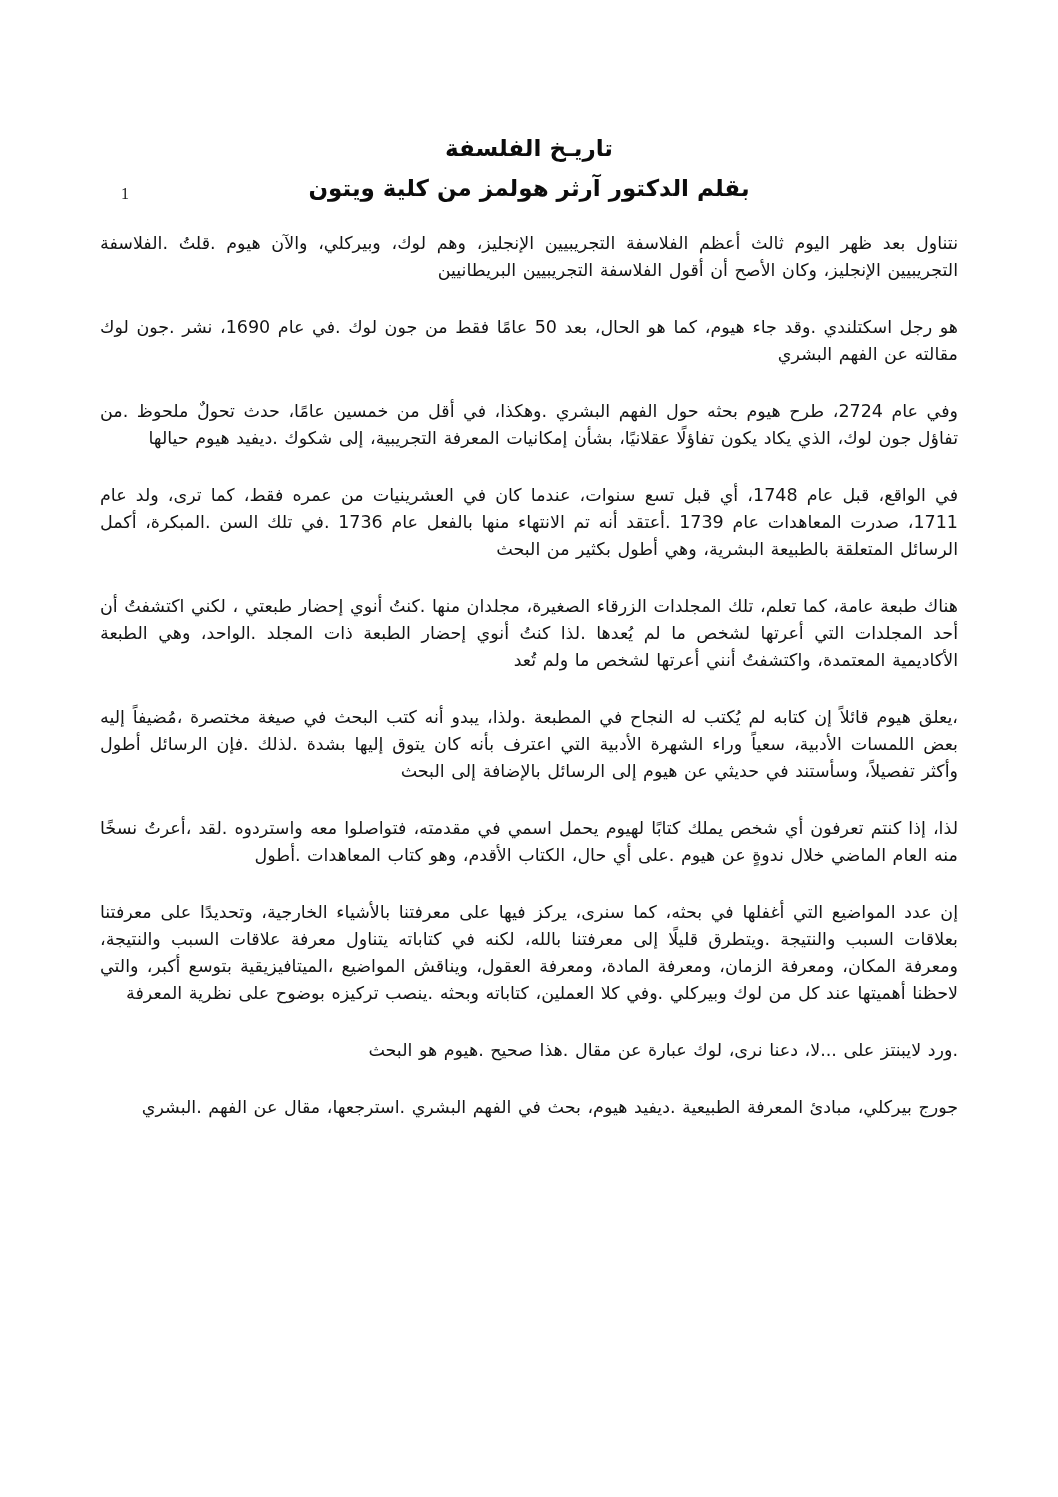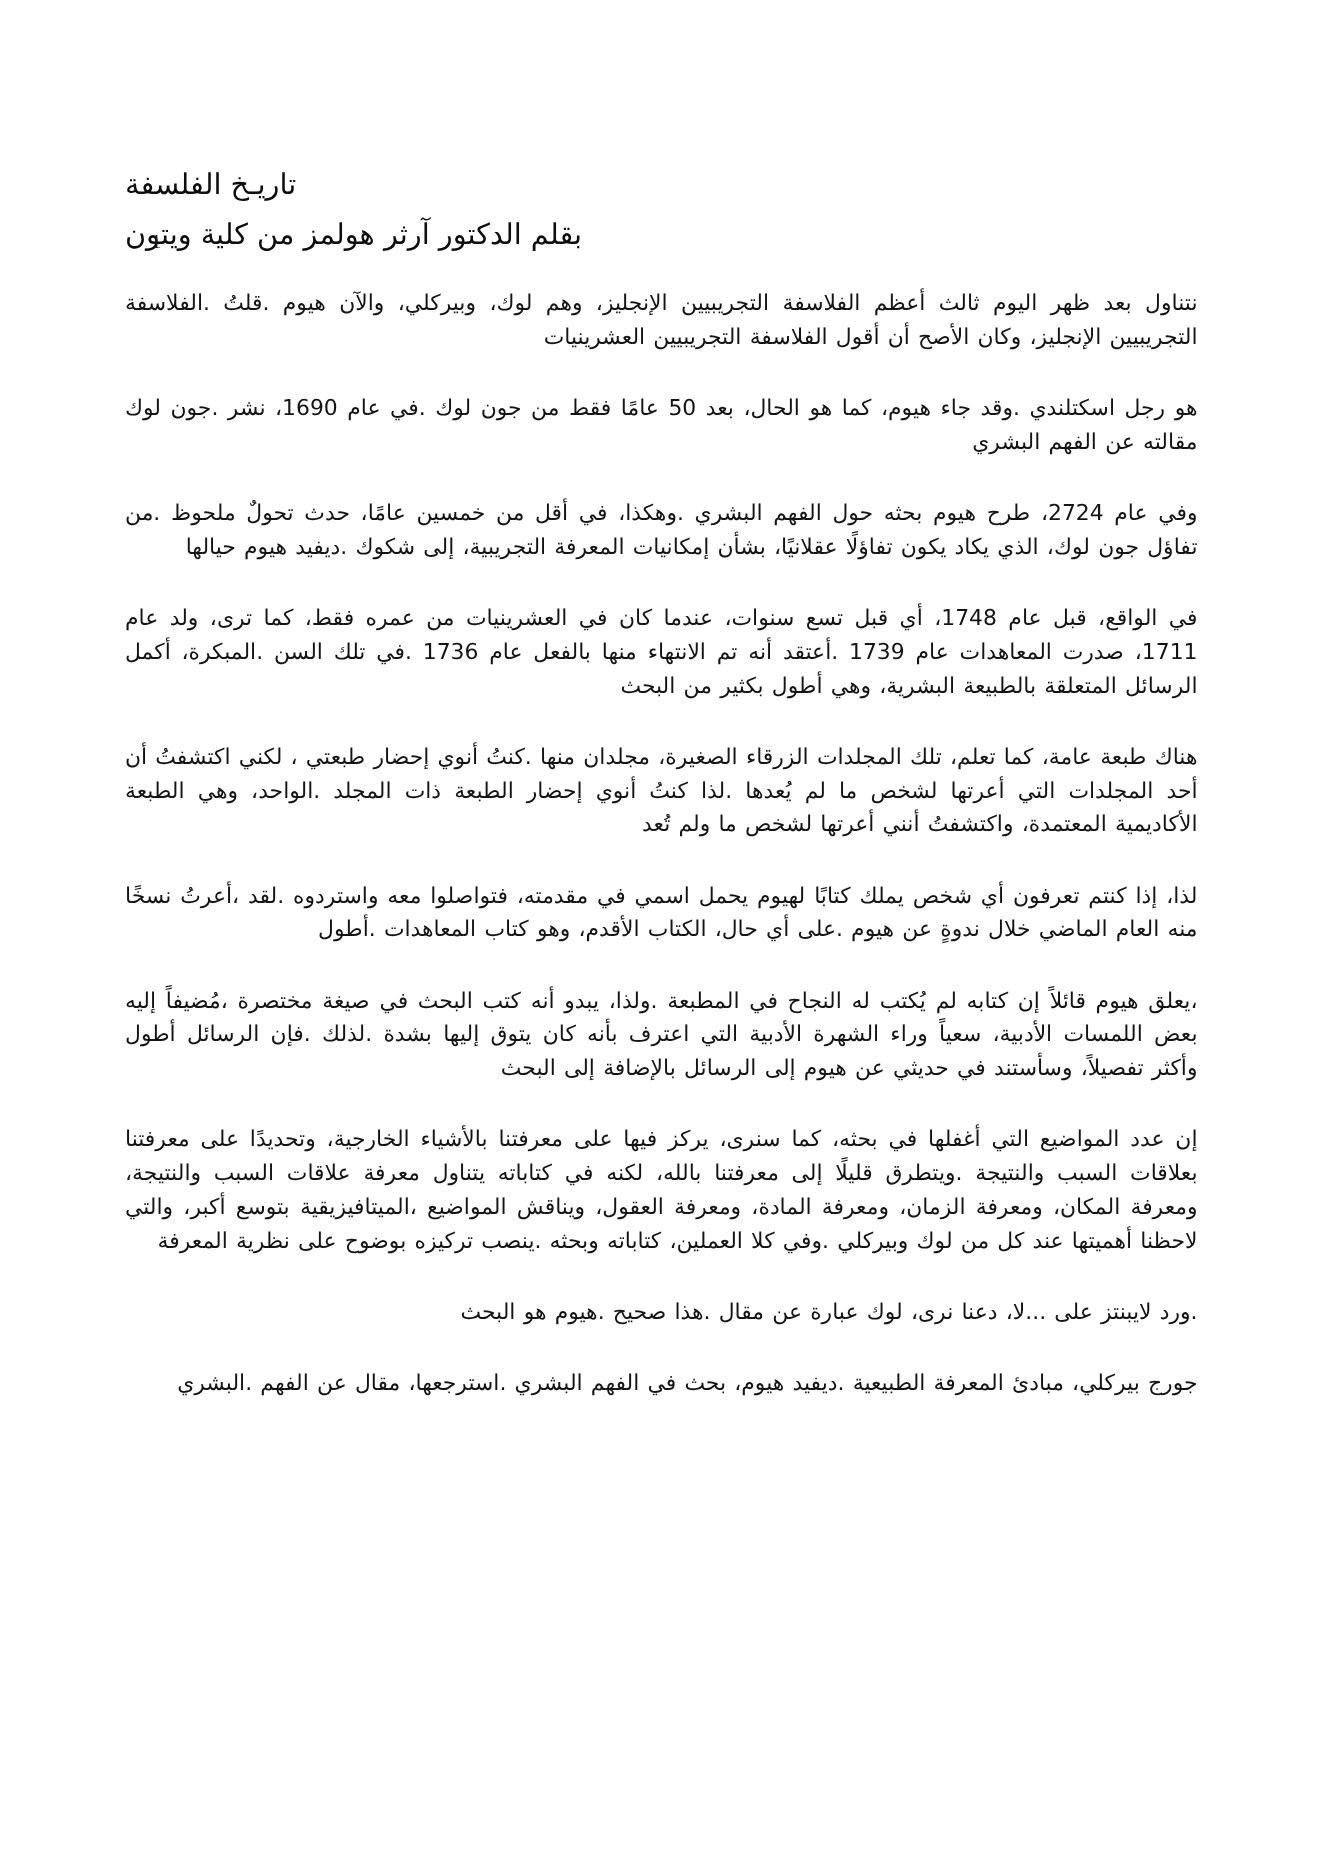--- a/index.html
+++ b/index.html
@@ -25,22 +25,22 @@
     position: absolute;
     top: 57px;
     left: 121px;
     font-family: "Liberation Serif", serif;
     font-size: 16px;
     color: #1a1a1a;
   }
   .title-block {
     margin: 128px 100px 0 100px;
     direction: rtl;
-    text-align: left;
-    font-weight: normal;
+    text-align: center;
+    font-weight: bold;
     font-size: 23px;
     line-height: 40px;
     color: #0d0d0d;
   }
   .content {
     margin: 22px 100px 0 100px;
     direction: rtl;
   }
   .content p {
     margin: 0 0 30px 0;
@@ -58,25 +58,25 @@
 <div class="page">
 
   <span class="page-number">1</span>
 
   <div class="title-block">
     <div>تاريـخ الفلسفة</div>
     <div>بقلم الدكتور آرثر هولمز من كلية ويتون</div>
   </div>
 
   <div class="content">
-    <p>نتناول بعد ظهر اليوم ثالث أعظم الفلاسفة التجريبيين الإنجليز، وهم لوك، وبيركلي، والآن هيوم .قلتُ .الفلاسفة التجريبيين الإنجليز، وكان الأصح أن أقول الفلاسفة التجريبيين العشرينيات</p>
+    <p>نتناول بعد ظهر اليوم ثالث أعظم الفلاسفة التجريبيين الإنجليز، وهم لوك، وبيركلي، والآن هيوم .قلتُ .الفلاسفة التجريبيين الإنجليز، وكان الأصح أن أقول الفلاسفة التجريبيين البريطانيين</p>
     <p>هو رجل اسكتلندي .وقد جاء هيوم، كما هو الحال، بعد 50 عامًا فقط من جون لوك .في عام 1690، نشر .جون لوك مقالته عن الفهم البشري</p>
     <p>وفي عام 2724، طرح هيوم بحثه حول الفهم البشري .وهكذا، في أقل من خمسين عامًا، حدث تحولٌ ملحوظ .من تفاؤل جون لوك، الذي يكاد يكون تفاؤلًا عقلانيًا، بشأن إمكانيات المعرفة التجريبية، إلى شكوك .ديفيد هيوم حيالها</p>
     <p>في الواقع، قبل عام 1748، أي قبل تسع سنوات، عندما كان في العشرينيات من عمره فقط، كما ترى، ولد عام 1711، صدرت المعاهدات عام 1739 .أعتقد أنه تم الانتهاء منها بالفعل عام 1736 .في تلك السن .المبكرة، أكمل الرسائل المتعلقة بالطبيعة البشرية، وهي أطول بكثير من البحث</p>
     <p>هناك طبعة عامة، كما تعلم، تلك المجلدات الزرقاء الصغيرة، مجلدان منها .كنتُ أنوي إحضار طبعتي ، لكني اكتشفتُ أن أحد المجلدات التي أعرتها لشخص ما لم يُعدها .لذا كنتُ أنوي إحضار الطبعة ذات المجلد .الواحد، وهي الطبعة الأكاديمية المعتمدة، واكتشفتُ أنني أعرتها لشخص ما ولم تُعد</p>
+    <p>،يعلق هيوم قائلاً إن كتابه لم يُكتب له النجاح في المطبعة .ولذا، يبدو أنه كتب البحث في صيغة مختصرة ،مُضيفاً إليه بعض اللمسات الأدبية، سعياً وراء الشهرة الأدبية التي اعترف بأنه كان يتوق إليها بشدة .لذلك .فإن الرسائل أطول وأكثر تفصيلاً، وسأستند في حديثي عن هيوم إلى الرسائل بالإضافة إلى البحث</p>
     <p>لذا، إذا كنتم تعرفون أي شخص يملك كتابًا لهيوم يحمل اسمي في مقدمته، فتواصلوا معه واستردوه .لقد ،أعرتُ نسخًا منه العام الماضي خلال ندوةٍ عن هيوم .على أي حال، الكتاب الأقدم، وهو كتاب المعاهدات .أطول</p>
-    <p>،يعلق هيوم قائلاً إن كتابه لم يُكتب له النجاح في المطبعة .ولذا، يبدو أنه كتب البحث في صيغة مختصرة ،مُضيفاً إليه بعض اللمسات الأدبية، سعياً وراء الشهرة الأدبية التي اعترف بأنه كان يتوق إليها بشدة .لذلك .فإن الرسائل أطول وأكثر تفصيلاً، وسأستند في حديثي عن هيوم إلى الرسائل بالإضافة إلى البحث</p>
     <p>إن عدد المواضيع التي أغفلها في بحثه، كما سنرى، يركز فيها على معرفتنا بالأشياء الخارجية، وتحديدًا على معرفتنا بعلاقات السبب والنتيجة .ويتطرق قليلًا إلى معرفتنا بالله، لكنه في كتاباته يتناول معرفة علاقات السبب والنتيجة، ومعرفة المكان، ومعرفة الزمان، ومعرفة المادة، ومعرفة العقول، ويناقش المواضيع ،الميتافيزيقية بتوسع أكبر، والتي لاحظنا أهميتها عند كل من لوك وبيركلي .وفي كلا العملين، كتاباته وبحثه .ينصب تركيزه بوضوح على نظرية المعرفة</p>
     <p>.ورد لايبنتز على ...لا، دعنا نرى، لوك عبارة عن مقال .هذا صحيح .هيوم هو البحث</p>
     <p>جورج بيركلي، مبادئ المعرفة الطبيعية .ديفيد هيوم، بحث في الفهم البشري .استرجعها، مقال عن الفهم .البشري</p>
   </div>
 
 </div>
 
 </body></html>

